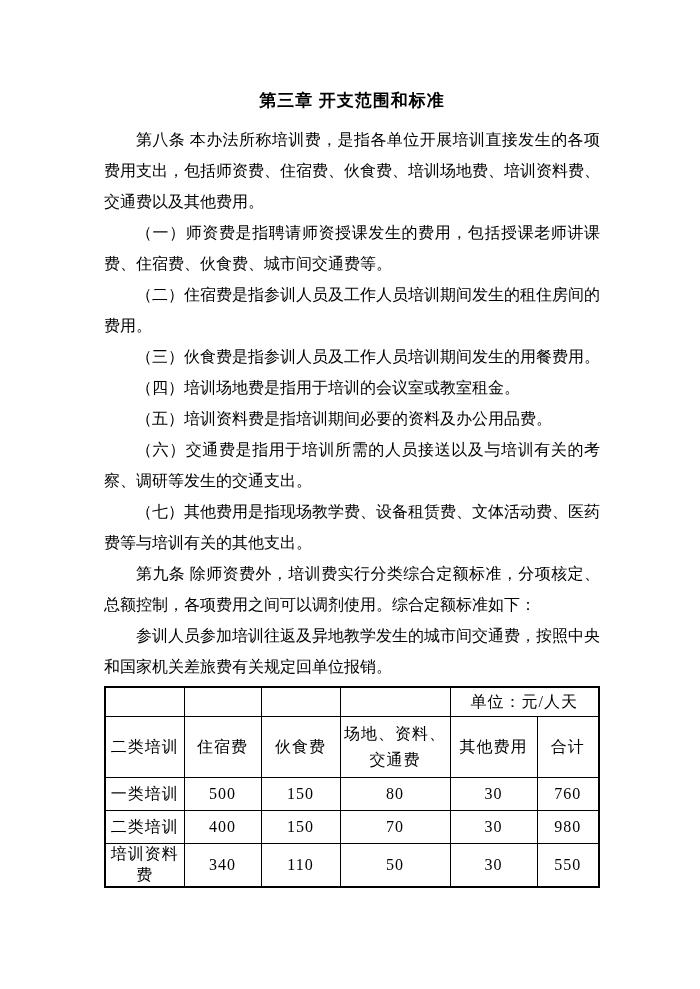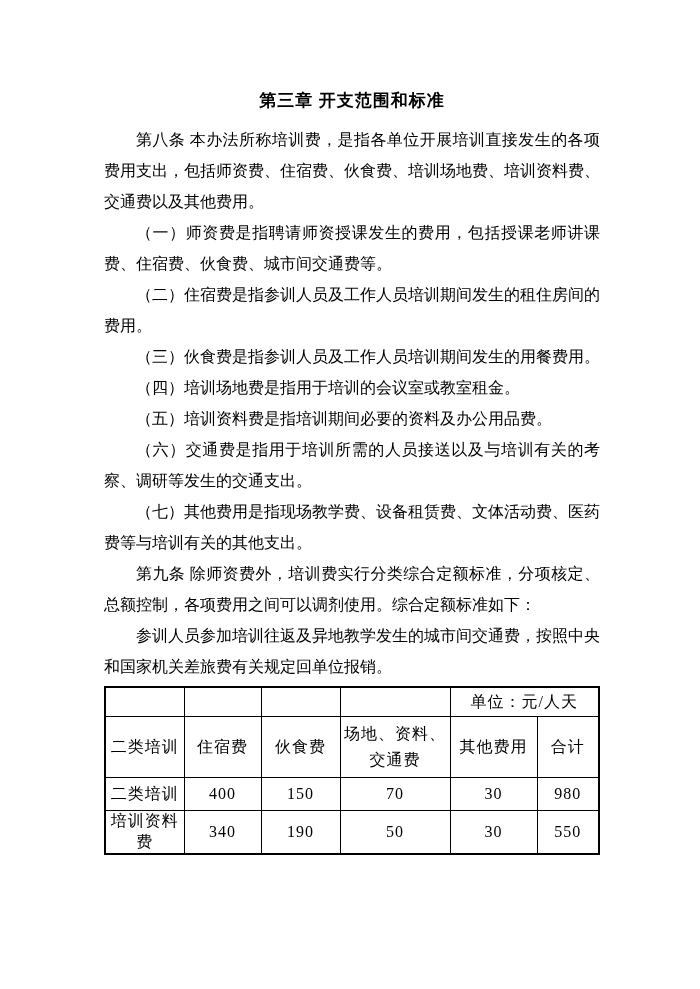--- a/index.html
+++ b/index.html
@@ -118,31 +118,39 @@
       <tr class="header-row">
         <td>二类培训</td>
         <td>住宿费</td>
         <td>伙食费</td>
         <td class="th-multiline">场地、资料、
 交通费</td>
         <td>其他费用</td>
         <td>合计</td>
       </tr>
       <tr class="data-row">
+        <td>一类培训</td>
+        <td class="num-cell">500</td>
+        <td class="num-cell">150</td>
+        <td class="num-cell">80</td>
+        <td class="num-cell">30</td>
+        <td class="num-cell">760</td>
+      </tr>
+      <tr class="data-row">
         <td>二类培训</td>
         <td class="num-cell">400</td>
         <td class="num-cell">150</td>
         <td class="num-cell">70</td>
         <td class="num-cell">30</td>
         <td class="num-cell">980</td>
       </tr>
       <tr class="data-row">
         <td>培训资料费</td>
         <td class="num-cell">340</td>
-        <td class="num-cell">190</td>
+        <td class="num-cell">110</td>
         <td class="num-cell">50</td>
         <td class="num-cell">30</td>
         <td class="num-cell">550</td>
       </tr>
     </tbody>
   </table>
 
 </div>
 
 </body></html>

